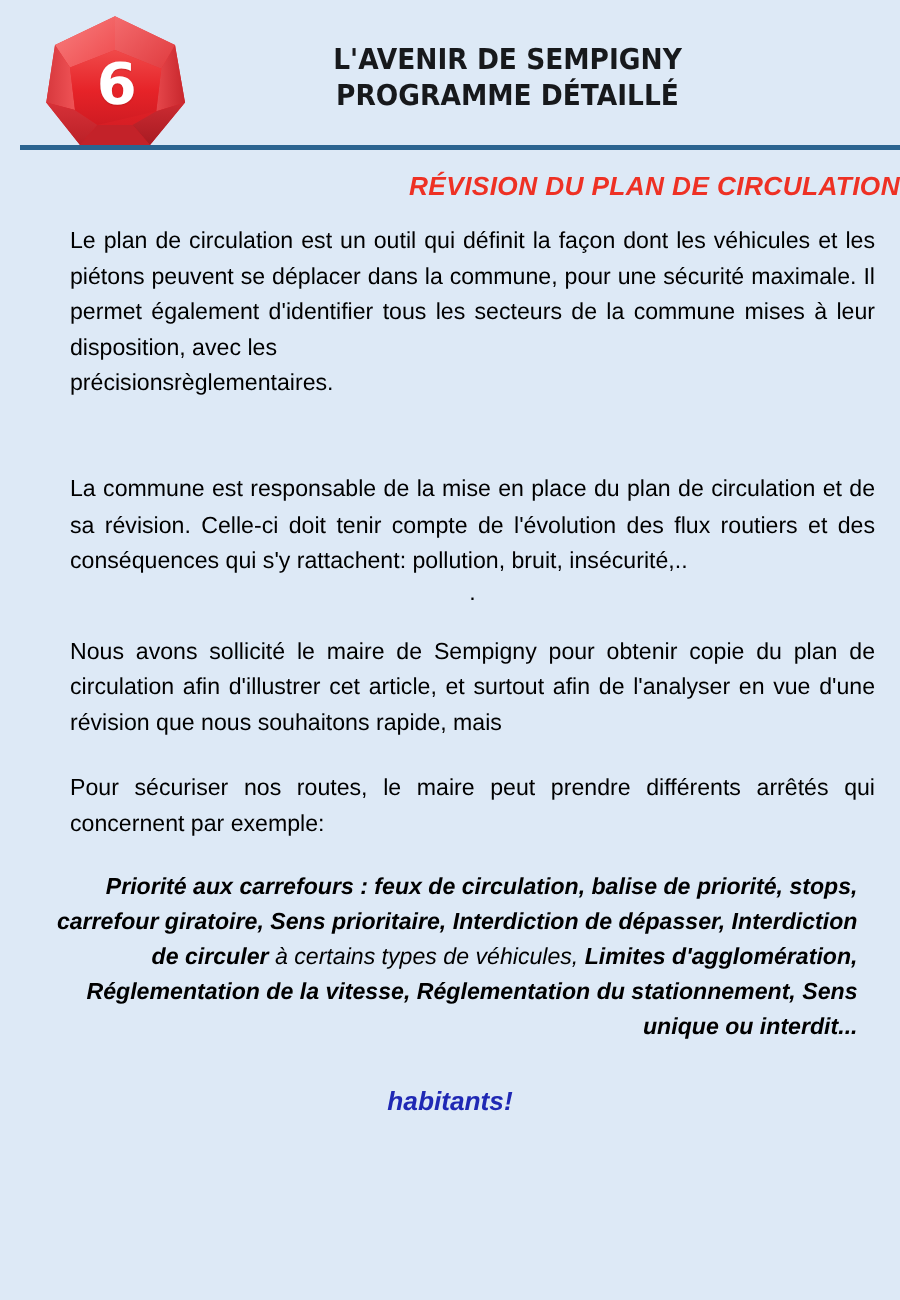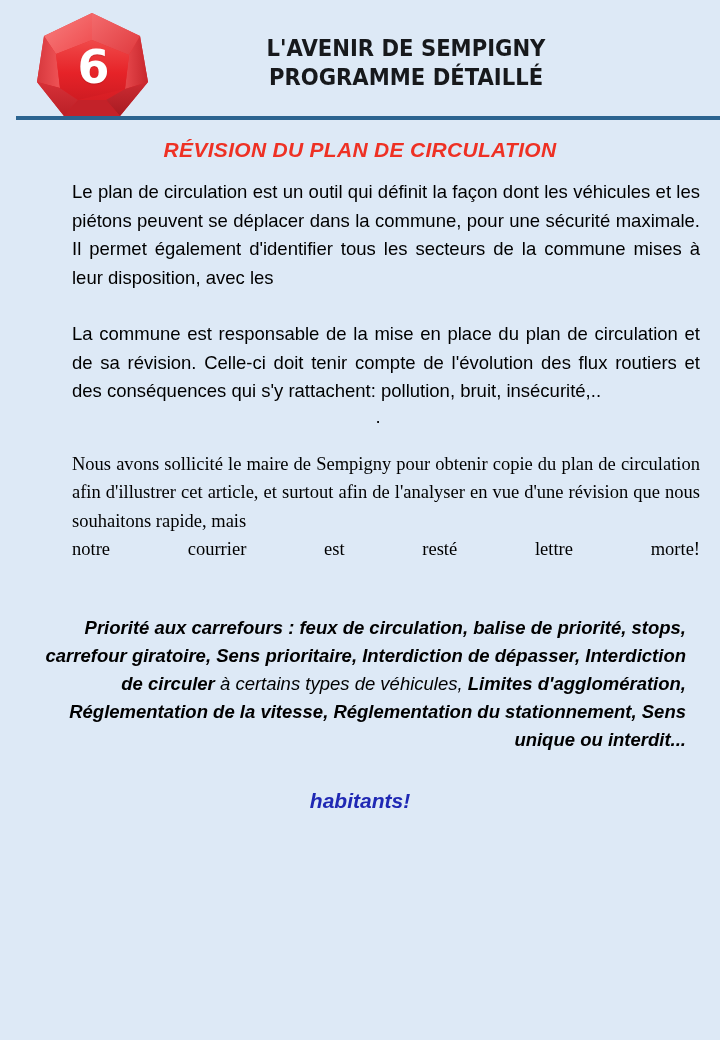--- a/index.html
+++ b/index.html
@@ -70,44 +70,44 @@
     height: 4px;
     background: #2b6490;
   }
 
   
   .content {
     position: relative;
     padding: 0;
   }
   .section-heading {
-    text-align: center;
+    text-align: right;
     color: #ee3124;
     font-weight: bold;
     font-style: italic;
     font-size: 21px;
     margin-top: 20px;
     letter-spacing: .3px;
     font-family: "Liberation Sans", sans-serif;
   }
 
   .para {
-    margin: 0 20px 0 72px;
+    margin: 0 20px 0 56px;
     color: #000000;
     font-size: 18.5px;
     line-height: 28.5px;
     text-align: justify;
     text-justify: inter-word;
     font-family: "Liberation Sans", sans-serif;
   }
   .para .lastline { display: block; }
 
   .p1 { margin-top: 16px; }
   .p2 { margin-top: 28px; }
-  .p3 { margin-top: 22px; font-family: Liberation Serif, serif; }
+  .p3 { margin-top: 22px; }
   .p4 { margin-top: 24px; }
 
   .dot-line {
     text-align: center;
     font-size: 18.5px;
     line-height: 22px;
     color: #000;
     margin: 0;
     padding-left: 36px;
   }
@@ -212,32 +212,35 @@
 
   <div class="header-rule"></div>
 </div>
 
 <div class="content">
 
   <div class="section-heading">RÉVISION DU PLAN DE CIRCULATION</div>
 
   <div class="para p1">
     <span>Le plan de circulation est un outil qui définit  la façon dont les véhicules et les piétons peuvent se  déplacer dans la commune, pour une sécurité maximale. Il permet également d'identifier tous les secteurs de la commune  mises à leur disposition, avec les</span>
+    <span class="lastline justify-force"><span>précisions</span><span>règlementaires.</span></span>
   </div>
 
   <div class="para p2">
     <span>La commune est responsable de la mise en place du plan de circulation et de sa révision. Celle-ci doit tenir compte de l'évolution des flux routiers et des conséquences qui s'y rattachent: pollution, bruit, insécurité,..</span>
   </div>
   <div class="dot-line">.</div>
 
   <div class="para p3">
     <span>Nous avons sollicité le maire de Sempigny pour obtenir copie du plan de circulation afin d'illustrer cet article, et surtout afin de l'analyser en vue d'une révision que nous souhaitons rapide, mais</span>
-    <span class="lastline justify-force">notre courrier est resté lettre morte!</span>
-  </div>
-
+  </div>
+
+  <div class="para p4">
+    <span>Pour sécuriser nos routes, le maire peut prendre différents arrêtés qui concernent par exemple:</span>
+  </div>
 
   <div class="list-block">
     <span>Priorité aux carrefours : feux de circulation, balise de priorité, stops, carrefour giratoire, Sens prioritaire, Interdiction de dépasser, Interdiction de circuler</span><span class="normal"> à certains types de véhicules,</span><span> Limites d'agglomération, Réglementation de la vitesse, Réglementation du stationnement, Sens unique ou interdit...</span>
   </div>
 
   <div class="closing">
     <div>habitants!</div>
   </div>
 
 </div>

